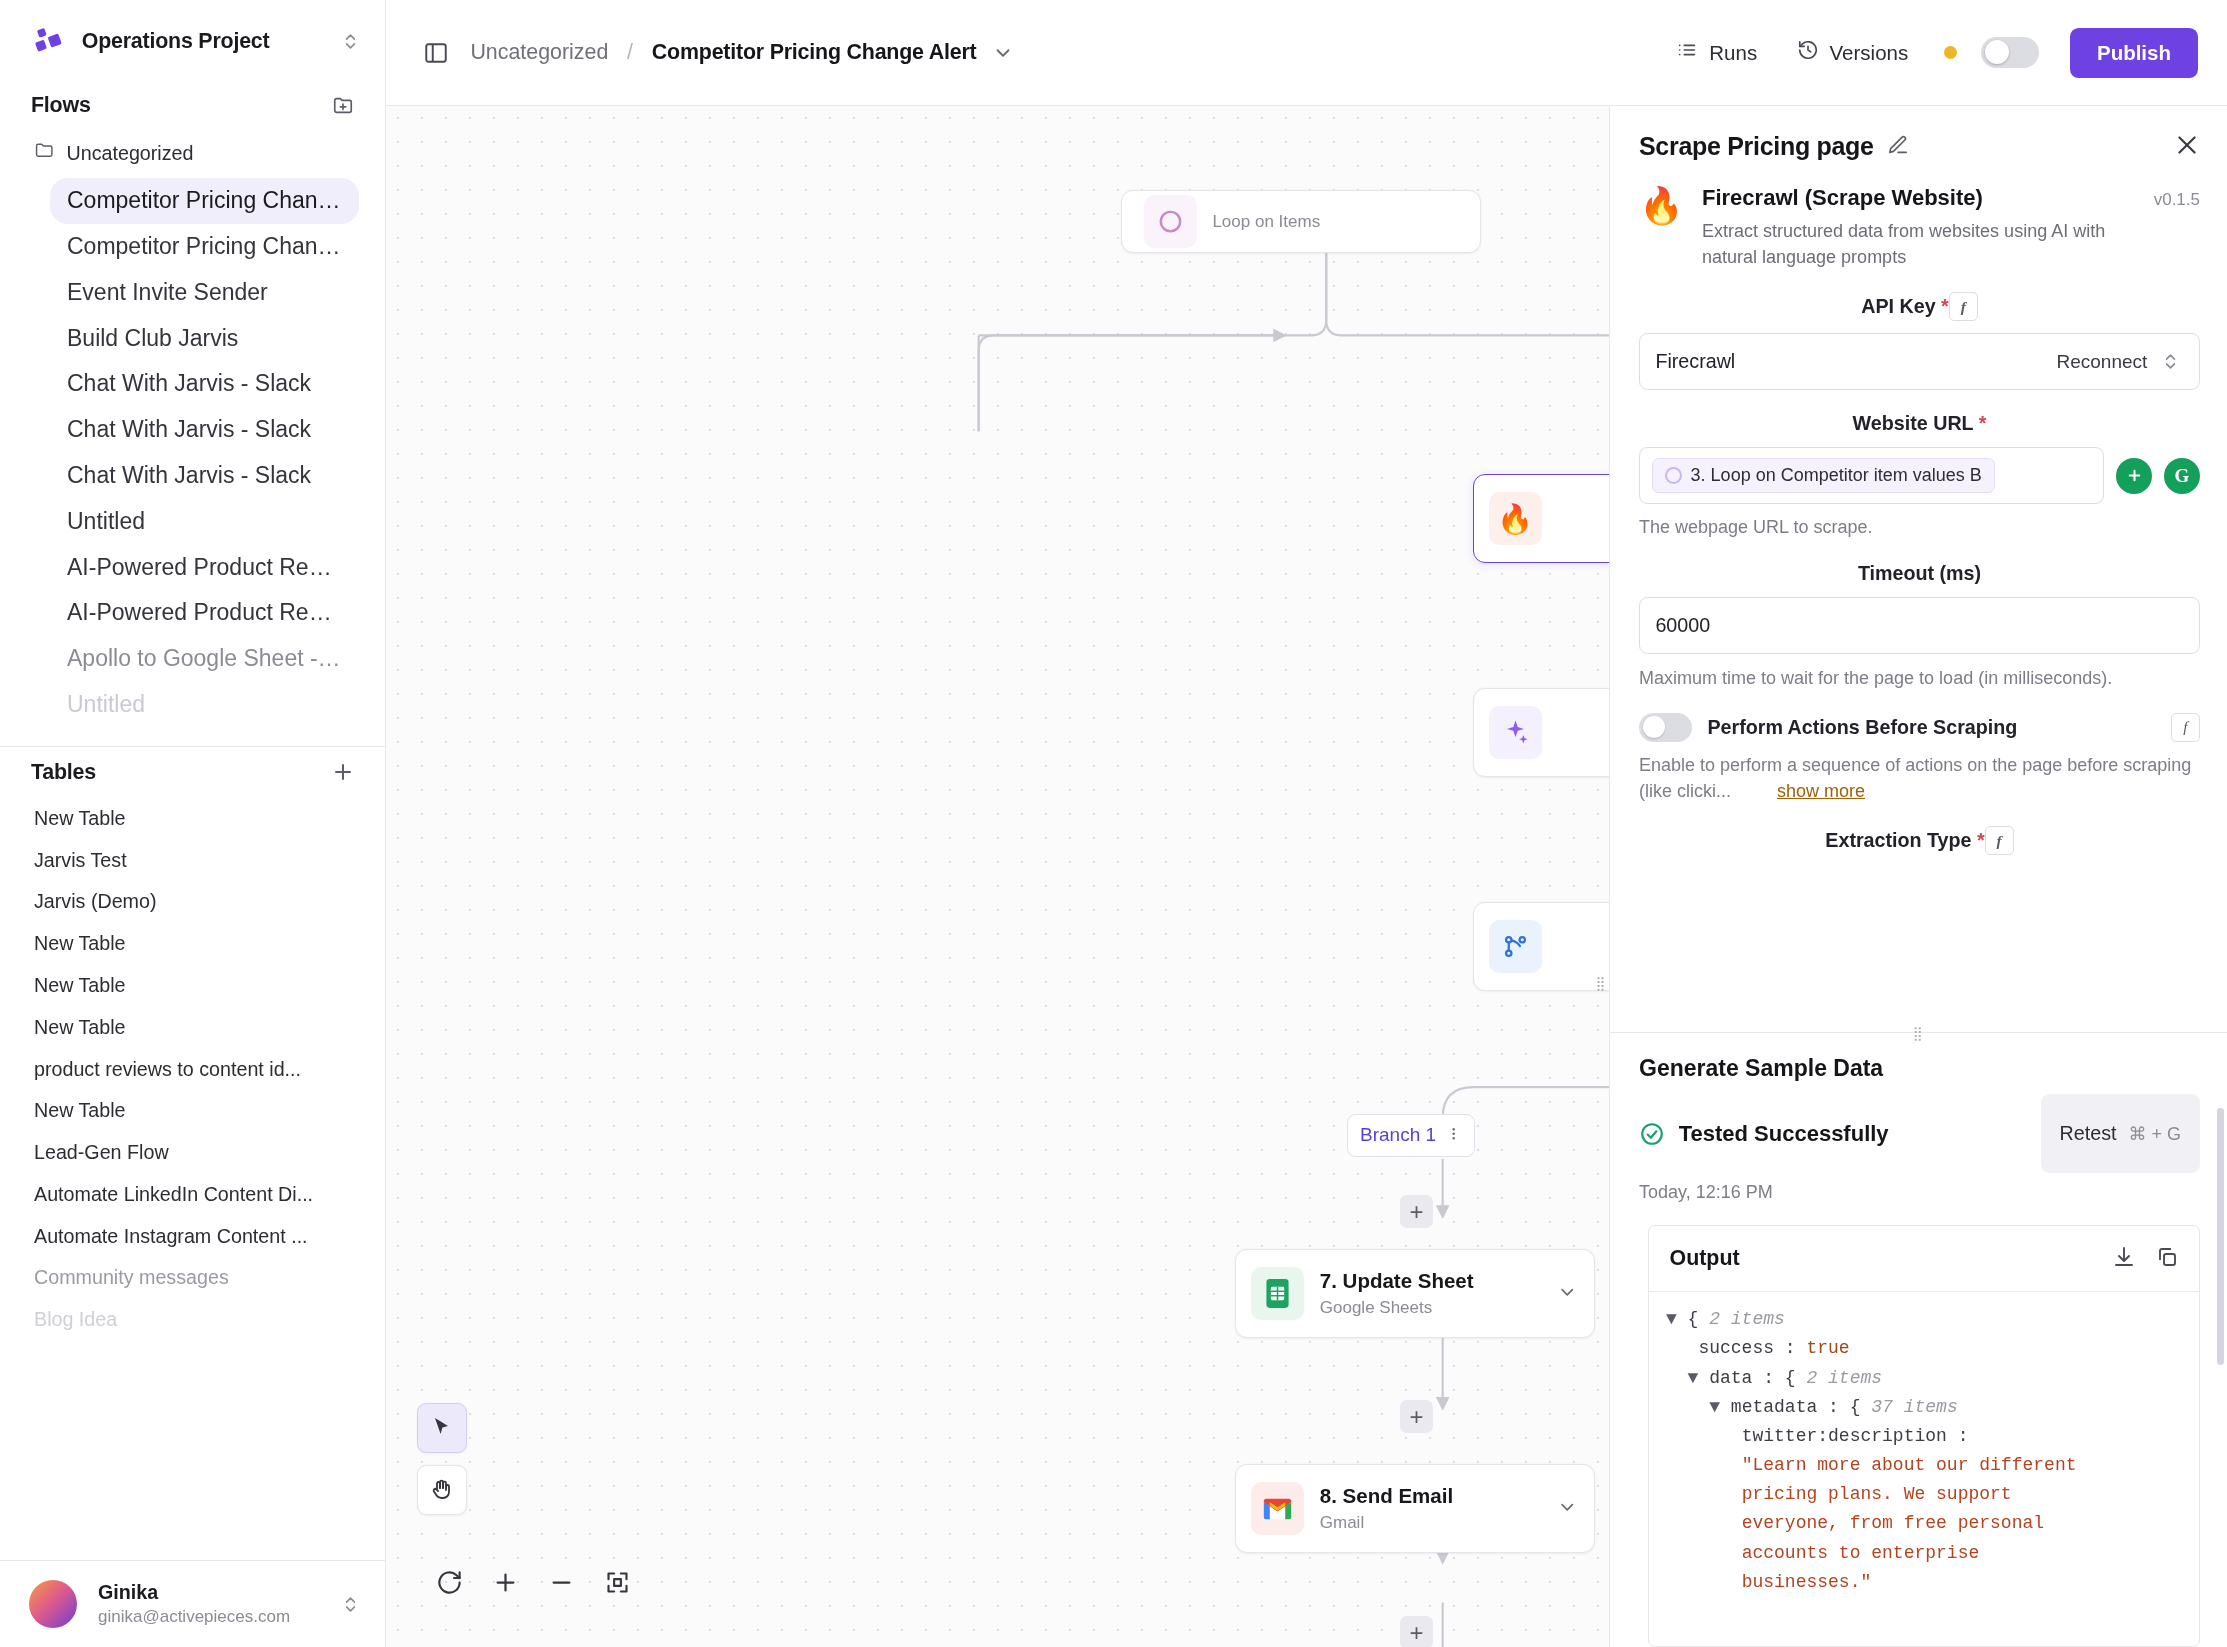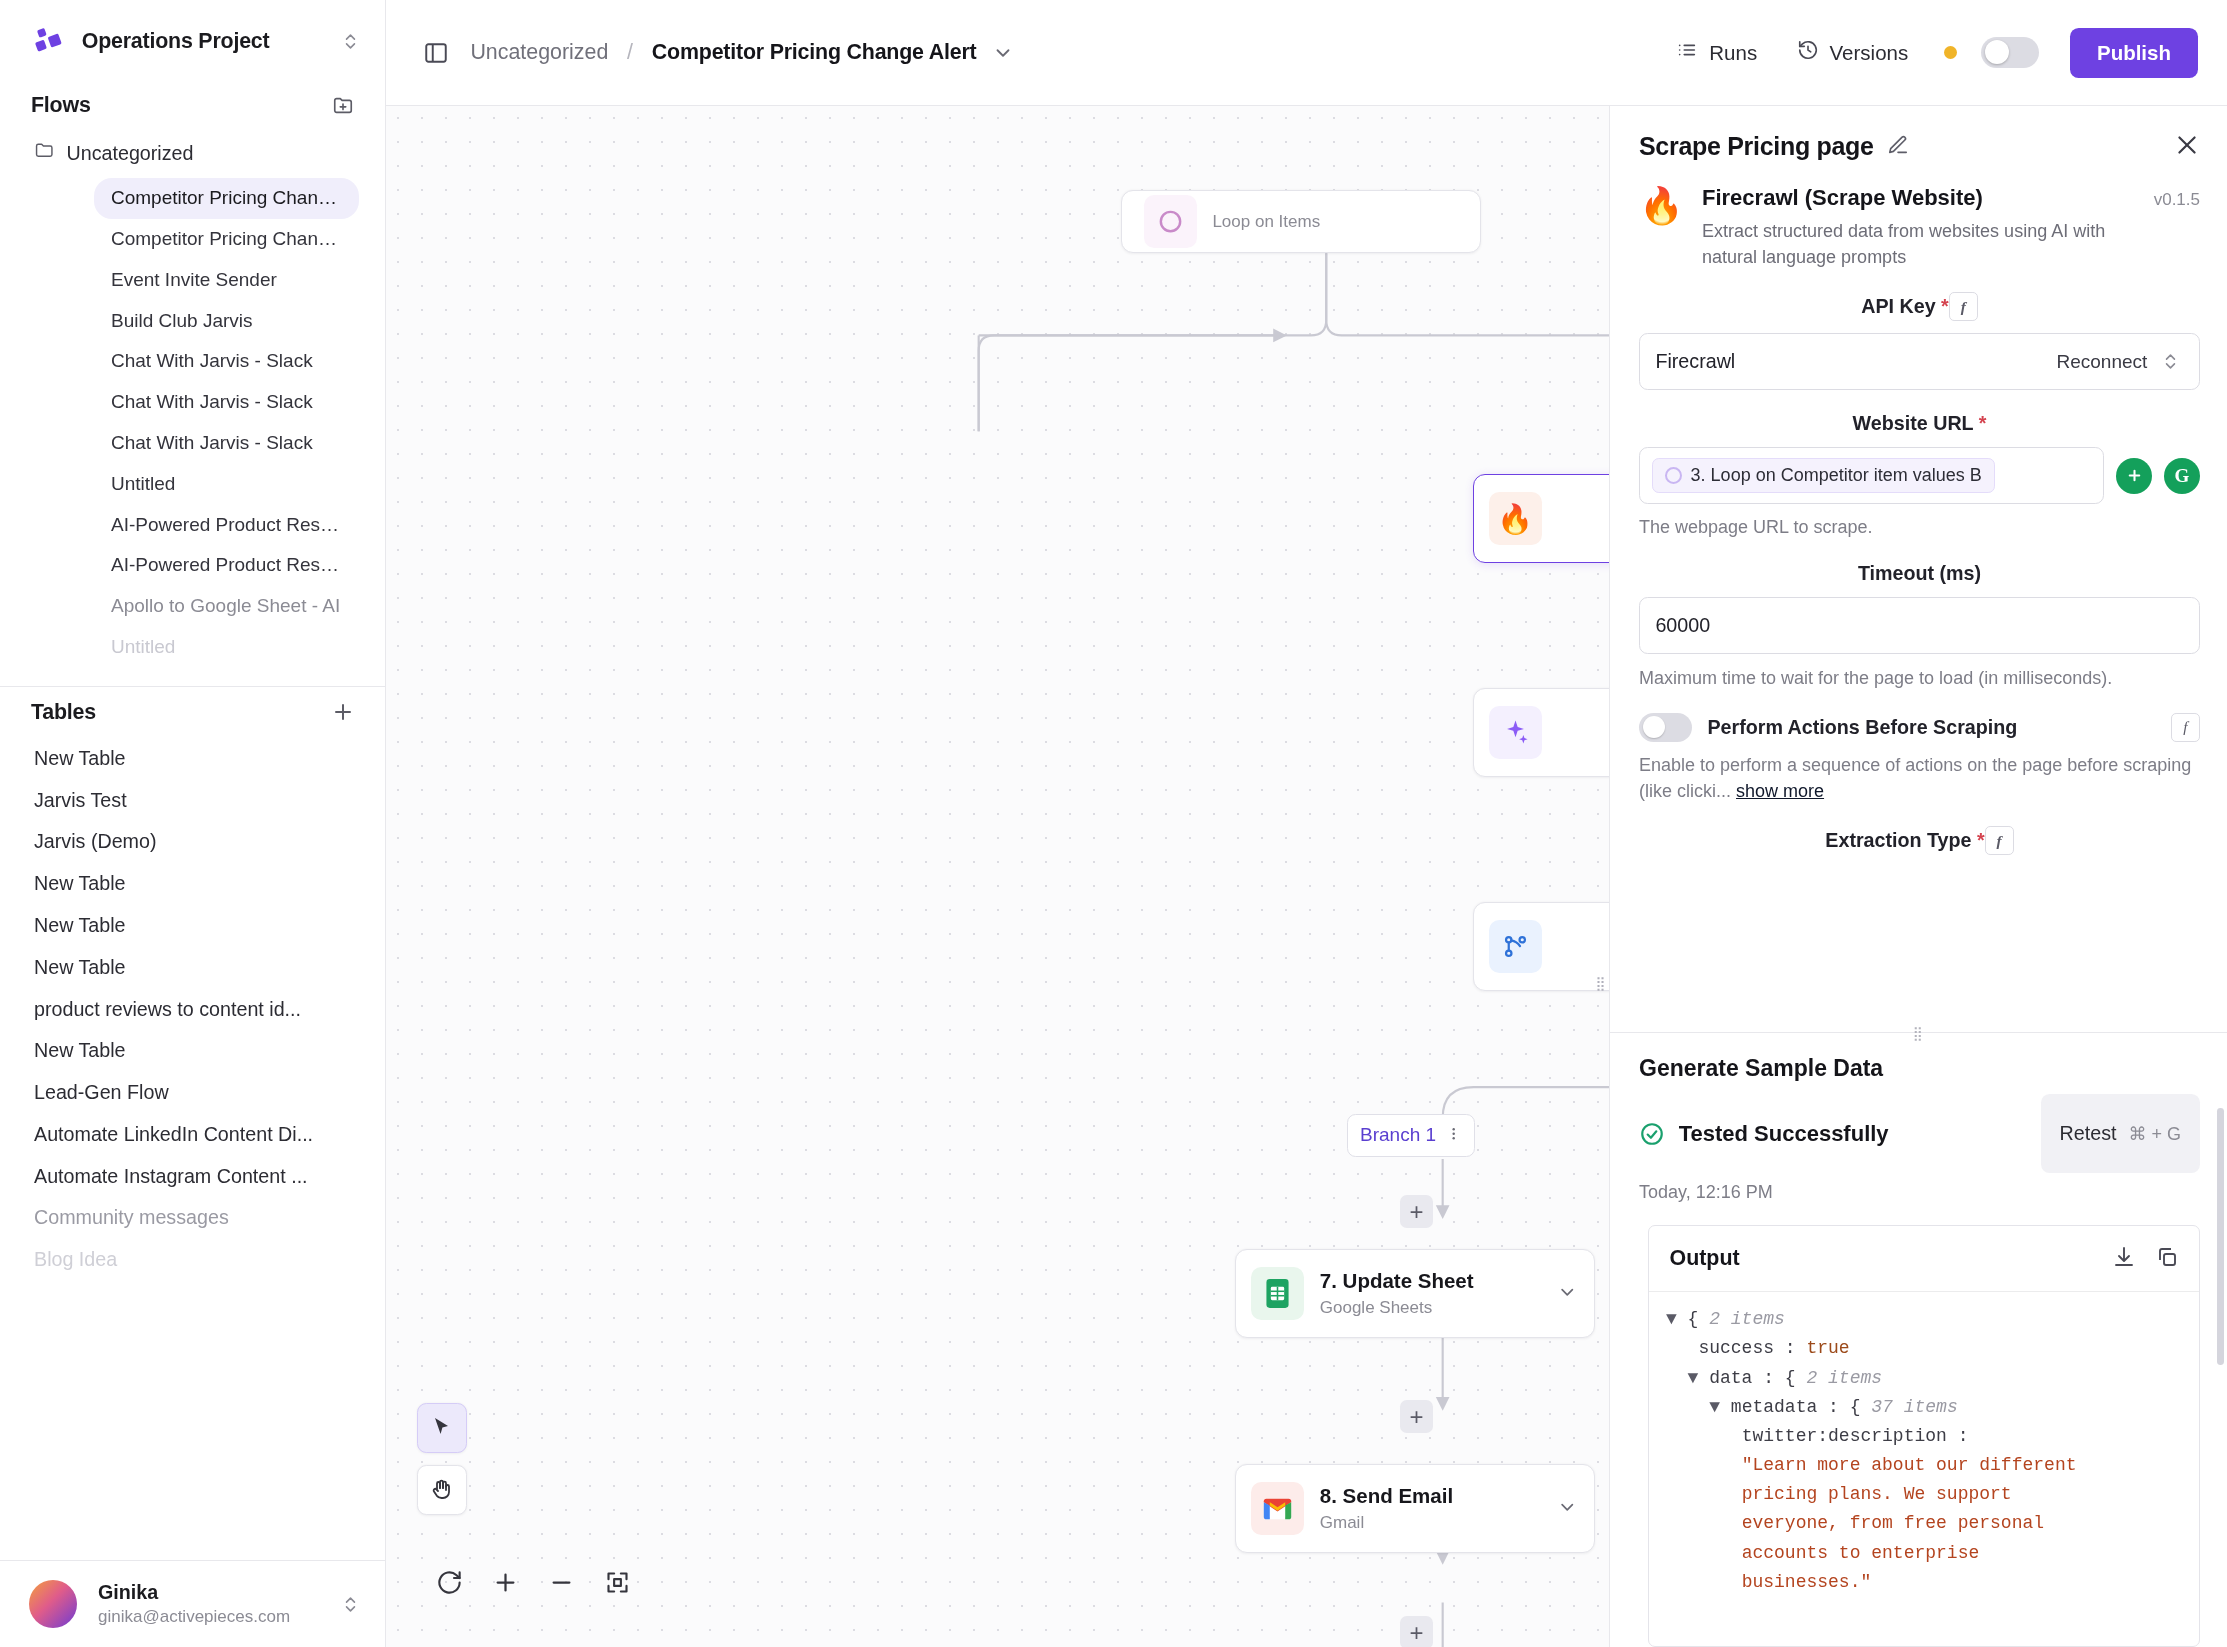--- a/index.html
+++ b/index.html
@@ -47,23 +47,23 @@
     display: flex; align-items: center; justify-content: center;
     color: #5c5c66;
   }
   .folder-row {
     display: flex; align-items: center; gap: 12px;
     padding: 10.3px 26px 10.3px 34px;
     font-size: 19.7px; color: #2c2c33;
   }
   .flow-list { padding: 1.7px 0 0 0; }
   .flow-item {
-    margin: 0 26px 0 94px;
+    margin: 0 26px 0 50px;
     padding: 9.4px 17px;
-    font-size: 19px; color: #34343c;
+    font-size: 23px; color: #34343c;
     border-radius: 18px;
     white-space: nowrap; overflow: hidden; text-overflow: ellipsis;
   }
   .flow-item.active { background: #f0eefb; color: #1b1b1f; }
   .flow-item.fade1 { color: #8b8b94; }
   .flow-item.fade2 { color: #c9c9d1; }
   .sidebar-divider { height: 0.9px; background: #e8e8ec; margin: 19px 0 0 0; }
   .tables-list { overflow: hidden; flex: 1; }
   .table-item {
     padding: 9.4px 26px 9.4px 34px;
@@ -259,21 +259,21 @@
     color: #fff; font-size: 19px; flex: 0 0 36px;
   }
   .switch-row { display: flex; align-items: center; gap: 15.4px; }
   .switch {
     width: 53px; height: 29px; border-radius: 14.6px; background: #dcdce3;
     position: relative; flex: 0 0 53px;
   }
   .switch .knob { position: absolute; top: 3.4px; left: 4.3px; width: 22px; height: 22px;
     border-radius: 50%; background: #fff; box-shadow: 0 0.9px 1.7px rgba(0,0,0,.2); }
   .switch-label { font-size: 19.7px; font-weight: 700; color: #22222a; flex: 1; }
-  .showmore { color: #0f172a; text-decoration: underline; }
+  .showmore { color: #a16207; text-decoration: underline; margin-left: 41px; }
 
   .rp-split {
     border-top: 0.9px solid #e8e8ec;
     position: relative;
     display: flex; flex-direction: column; min-height: 0;
   }
   .split-grip {
     position: absolute; top: -7.7px; left: 50%; transform: translateX(-50%);
     width: 31px; height: 15.4px; color: #b3b3bc; font-size: 13.7px;
     display: flex; align-items: center; justify-content: center;

